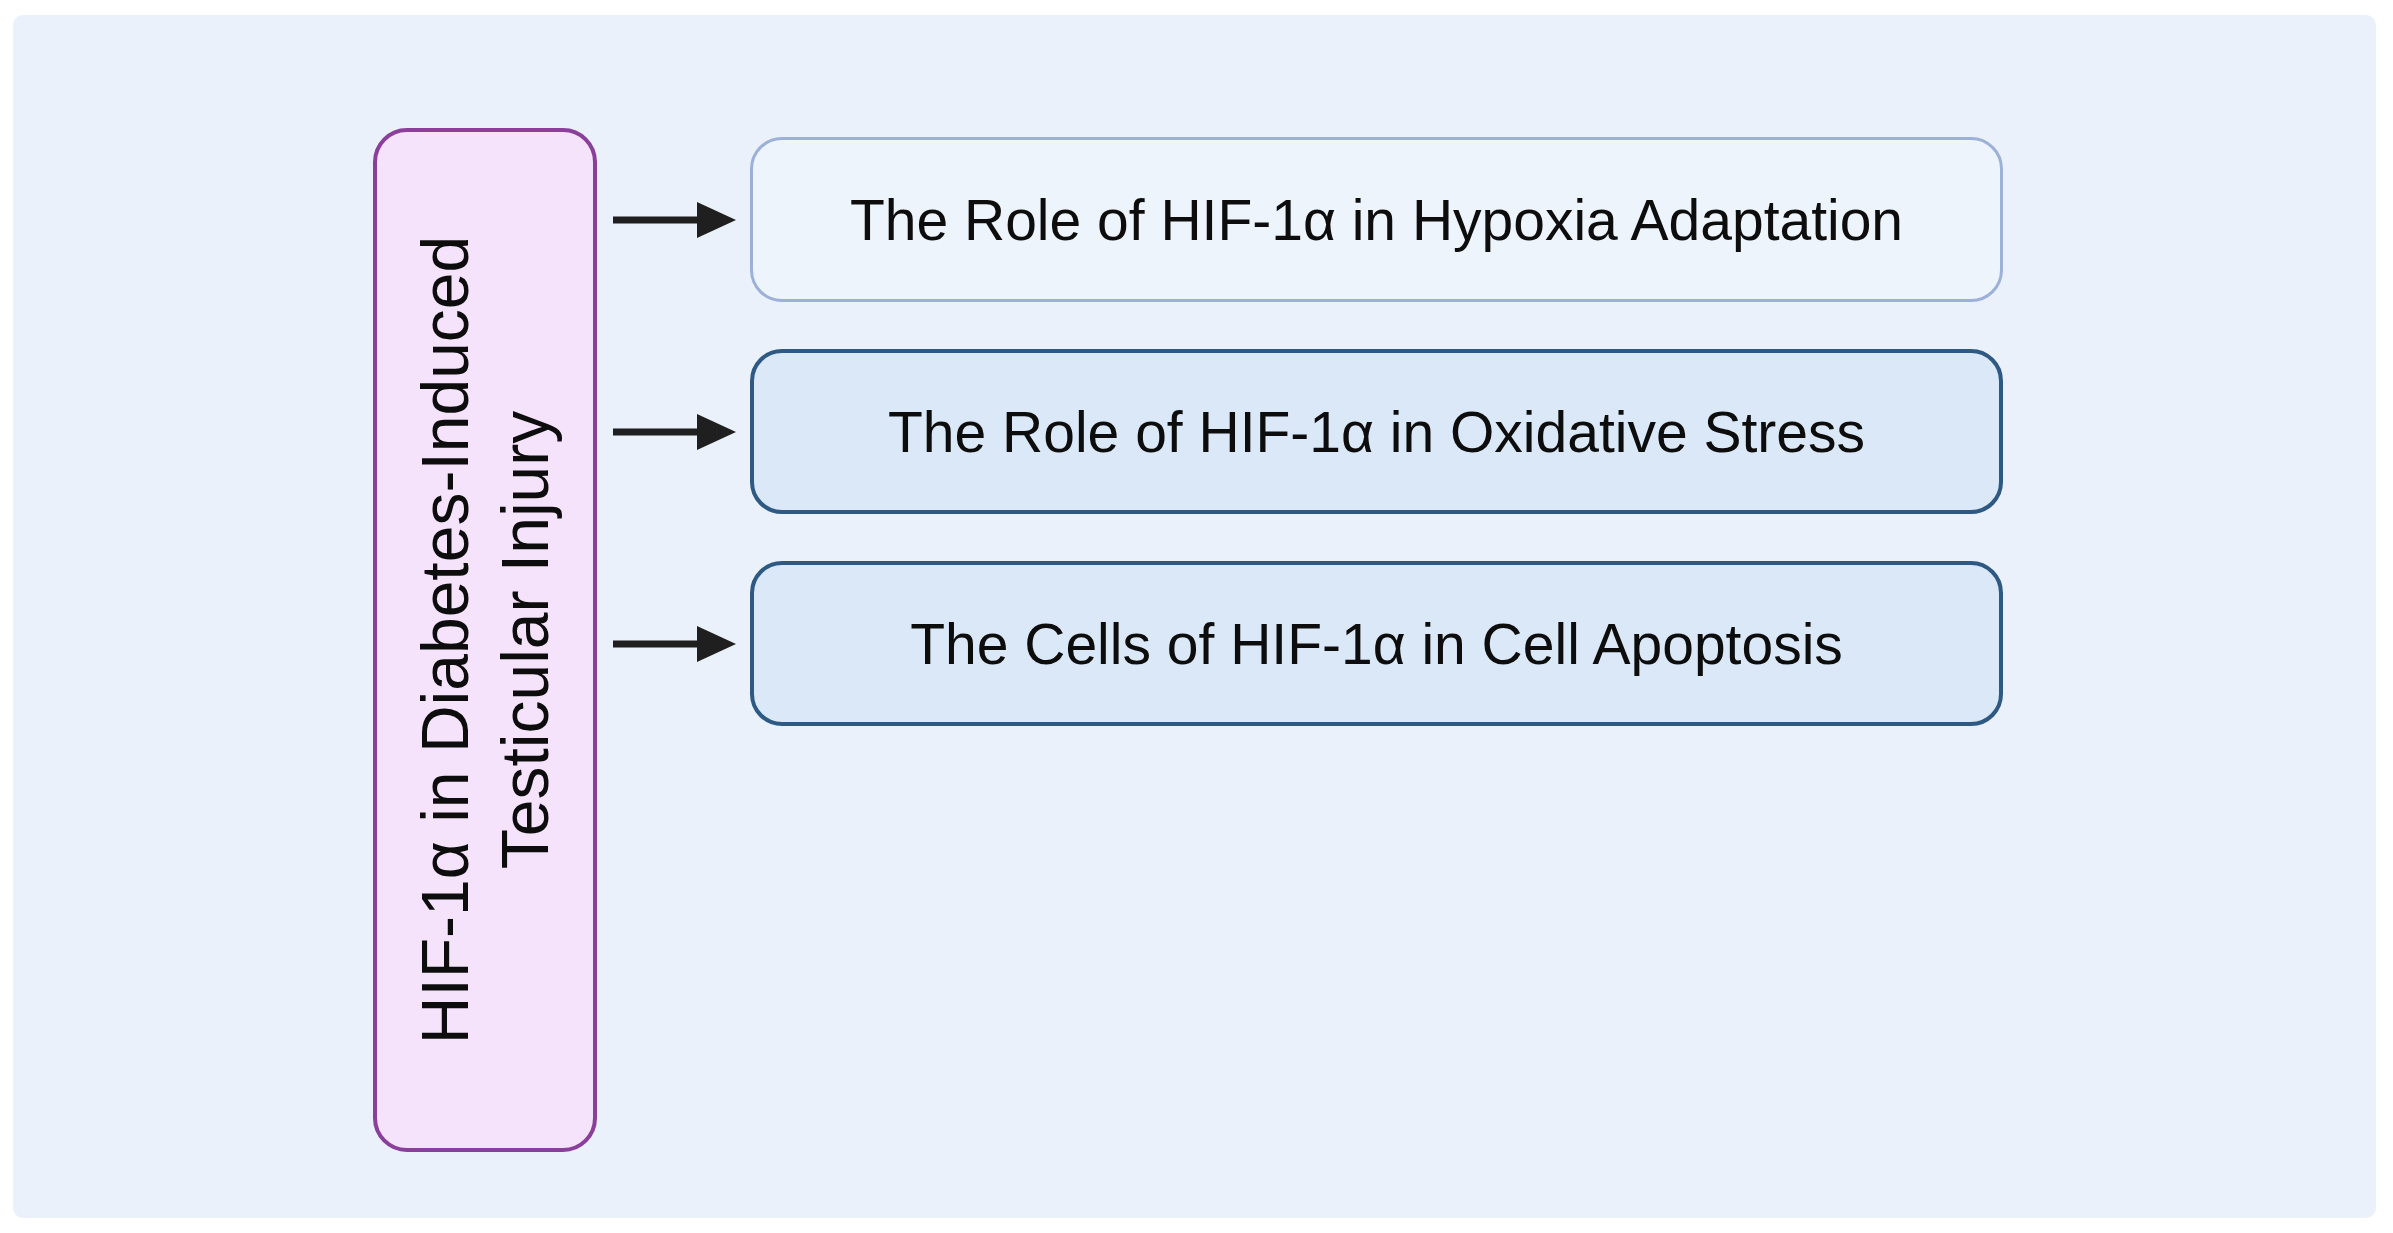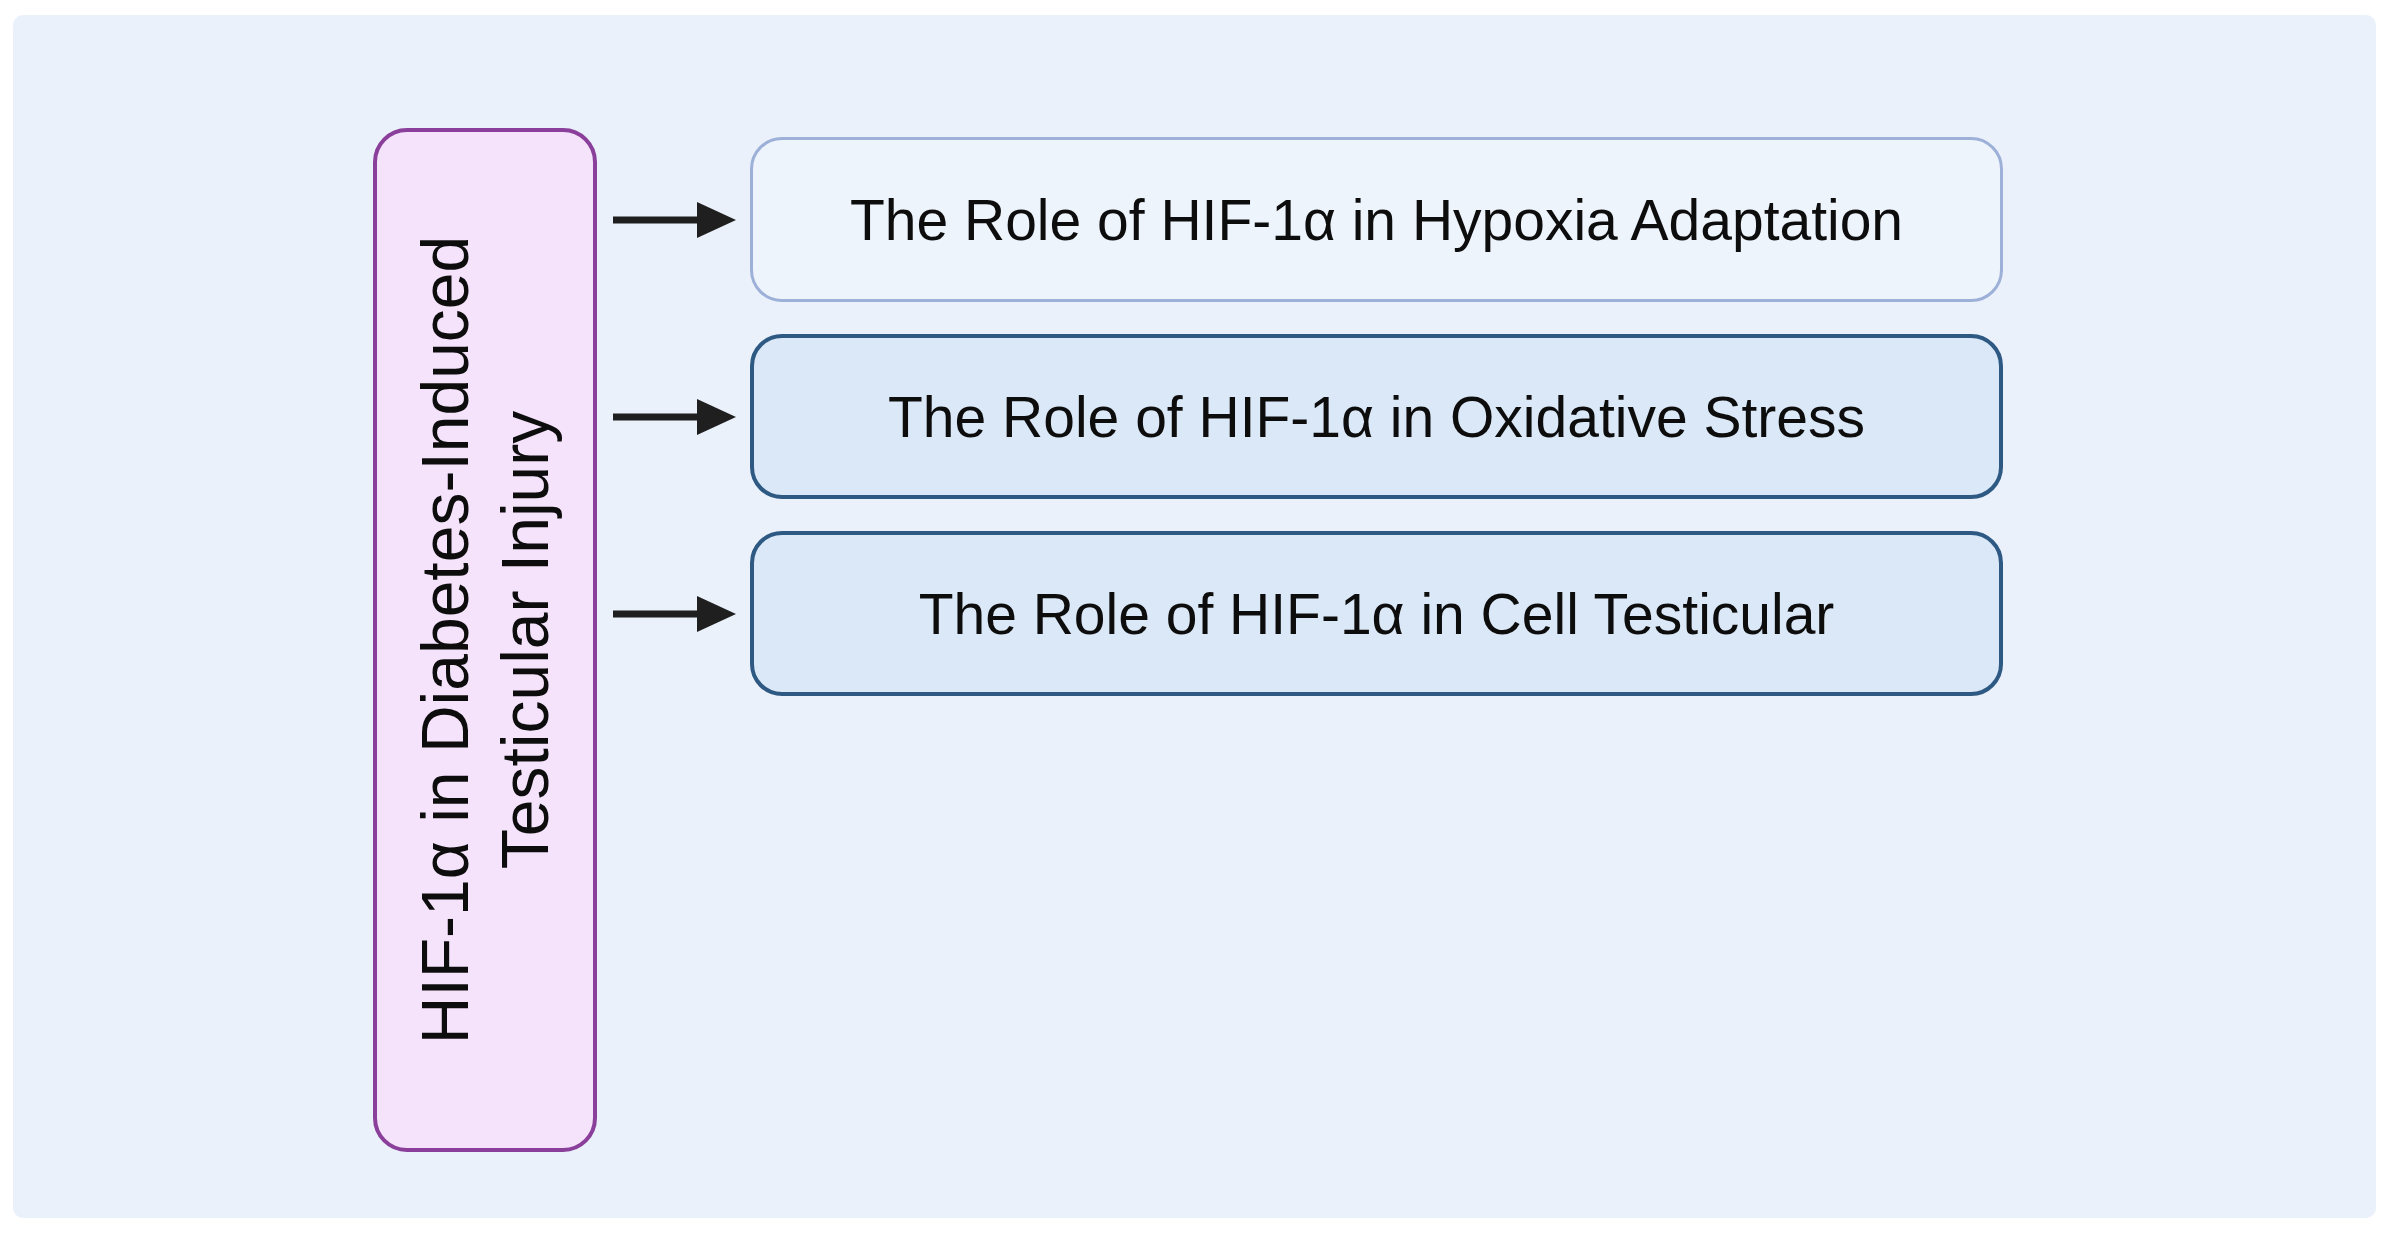--- a/index.html
+++ b/index.html
@@ -48,21 +48,21 @@
     white-space: nowrap;
     color: var(--text, #0d0d0d);
   }
   .rows {
     position: absolute;
     left: 598px;
     top: 122px;
     width: 1392px;
     display: flex;
     flex-direction: column;
-    gap: 32px;
+    gap: 47px;
   }
   .row {
     display: flex;
     align-items: center;
     height: 165px;
   }
   .arrow {
     flex: 0 0 auto;
     width: 125px;
     height: 44px;
@@ -118,19 +118,19 @@
         </svg>
         <div class="node highlighted">The Role of HIF-1α in Oxidative Stress</div>
       </div>
 
 
       <div class="row">
         <svg class="arrow" viewBox="0 0 125 44">
           <line class="shaft" x1="2" y1="22" x2="92" y2="22"></line>
           <polygon class="head" points="86,4 125,22 86,40"></polygon>
         </svg>
-        <div class="node highlighted">The Role of HIF-1α in Cell Testicular</div>
+        <div class="node highlighted">The Cells of HIF-1α in Cell Apoptosis</div>
       </div>
 
 
     </div>
   </div>
 </div>
 
 </body></html>

